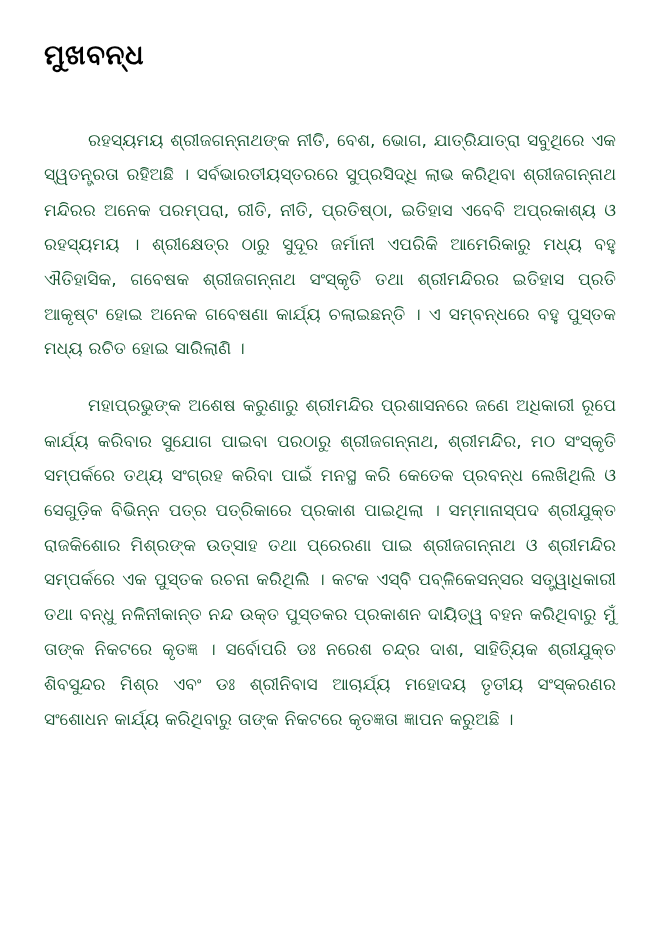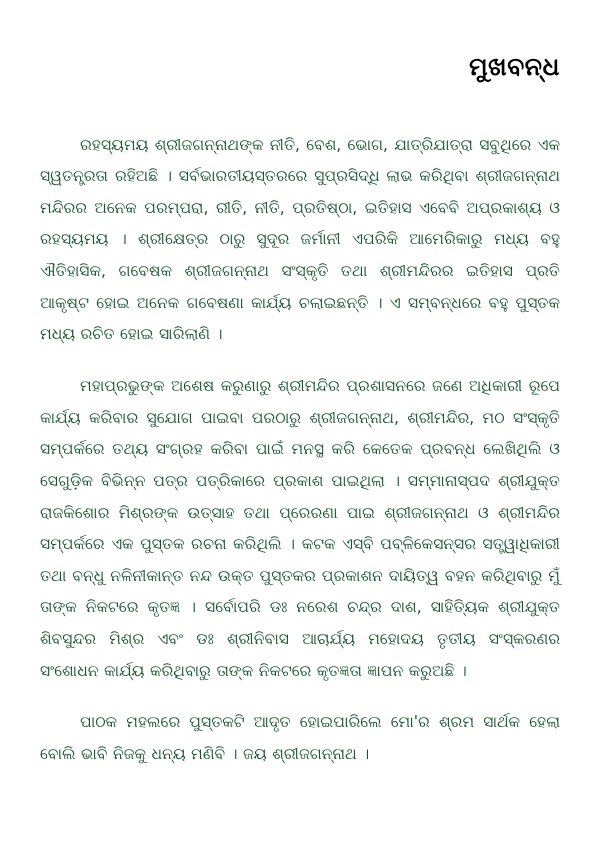--- a/index.html
+++ b/index.html
@@ -15,26 +15,26 @@
     overflow: hidden;
   }
   .page {
     position: relative;
     width: 600px;
     height: 842px;
     box-sizing: border-box;
     padding: 34px 40px 20px 40px;
   }
   .doc-title {
-    text-align: right;
+    text-align: left;
     font-size: 25px;
     font-weight: 700;
     letter-spacing: 0.5px;
     line-height: 1.3;
-    margin: 17px 0 46px 0;
+    margin: 0 0 46px 0;
     color: #000;
   }
   .body-text {
     font-size: 15.6px;
     line-height: 2.03;
     text-align: justify;
     text-justify: inter-word;
     word-spacing: 0.5px;
     color: #14532d;
   }
@@ -49,16 +49,15 @@
 </head>
 <body>
 
 <div class="page">
 
   <h1 class="doc-title">ମୁଖବନ୍ଧ</h1>
 
   <div class="body-text">
     <p class="para">ରହସ୍ୟମୟ ଶ୍ରୀଜଗନ୍ନାଥଙ୍କ ନୀତି, ବେଶ, ଭୋଗ, ଯାତ୍ରିଯାତ୍ରା ସବୁଥିରେ ଏକ ସ୍ୱତନ୍ତ୍ରତା ରହିଅଛି । ସର୍ବଭାରତୀୟସ୍ତରରେ ସୁପ୍ରସିଦ୍ଧି ଲାଭ କରିଥିବା ଶ୍ରୀଜଗନ୍ନାଥ ମନ୍ଦିରର ଅନେକ ପରମ୍ପରା, ରୀତି, ନୀତି, ପ୍ରତିଷ୍ଠା, ଇତିହାସ ଏବେବି ଅପ୍ରକାଶ୍ୟ ଓ ରହସ୍ୟମୟ । ଶ୍ରୀକ୍ଷେତ୍ର ଠାରୁ ସୁଦୂର ଜର୍ମାନୀ ଏପରିକି ଆମେରିକାରୁ ମଧ୍ୟ ବହୁ ଐତିହାସିକ, ଗବେଷକ ଶ୍ରୀଜଗନ୍ନାଥ ସଂସ୍କୃତି ତଥା ଶ୍ରୀମନ୍ଦିରର ଇତିହାସ ପ୍ରତି ଆକୃଷ୍ଟ ହୋଇ ଅନେକ ଗବେଷଣା କାର୍ଯ୍ୟ ଚଲାଇଛନ୍ତି । ଏ ସମ୍ବନ୍ଧରେ ବହୁ ପୁସ୍ତକ ମଧ୍ୟ ରଚିତ ହୋଇ ସାରିଲାଣି ।</p>
     <p class="para">ମହାପ୍ରଭୁଙ୍କ ଅଶେଷ କରୁଣାରୁ ଶ୍ରୀମନ୍ଦିର ପ୍ରଶାସନରେ ଜଣେ ଅଧିକାରୀ ରୂପେ କାର୍ଯ୍ୟ କରିବାର ସୁଯୋଗ ପାଇବା ପରଠାରୁ ଶ୍ରୀଜଗନ୍ନାଥ, ଶ୍ରୀମନ୍ଦିର, ମଠ ସଂସ୍କୃତି ସମ୍ପର୍କରେ ତଥ୍ୟ ସଂଗ୍ରହ କରିବା ପାଇଁ ମନସ୍ଥ କରି କେତେକ ପ୍ରବନ୍ଧ ଲେଖିଥିଲି ଓ ସେଗୁଡ଼ିକ ବିଭିନ୍ନ ପତ୍ର ପତ୍ରିକାରେ ପ୍ରକାଶ ପାଇଥିଲା । ସମ୍ମାନାସ୍ପଦ ଶ୍ରୀଯୁକ୍ତ ରାଜକିଶୋର ମିଶ୍ରଙ୍କ ଉତ୍ସାହ ତଥା ପ୍ରେରଣା ପାଇ ଶ୍ରୀଜଗନ୍ନାଥ ଓ ଶ୍ରୀମନ୍ଦିର ସମ୍ପର୍କରେ ଏକ ପୁସ୍ତକ ରଚନା କରିଥିଲି । କଟକ ଏସ୍‌ବି ପବ୍ଳିକେସନ୍‌ସର ସତ୍ତ୍ୱାଧିକାରୀ ତଥା ବନ୍ଧୁ ନଳିନୀକାନ୍ତ ନନ୍ଦ ଉକ୍ତ ପୁସ୍ତକର ପ୍ରକାଶନ ଦାୟିତ୍ୱ ବହନ କରିଥିବାରୁ ମୁଁ ତାଙ୍କ ନିକଟରେ କୃତଜ୍ଞ । ସର୍ବୋପରି ଡଃ ନରେଶ ଚନ୍ଦ୍ର ଦାଶ, ସାହିତ୍ୟିକ ଶ୍ରୀଯୁକ୍ତ ଶିବସୁନ୍ଦର ମିଶ୍ର ଏବଂ ଡଃ ଶ୍ରୀନିବାସ ଆଚାର୍ଯ୍ୟ ମହୋଦୟ ତୃତୀୟ ସଂସ୍କରଣର ସଂଶୋଧନ କାର୍ଯ୍ୟ କରିଥିବାରୁ ତାଙ୍କ ନିକଟରେ କୃତଜ୍ଞତା ଜ୍ଞାପନ କରୁଅଛି ।</p>
-    <p class="para">ପାଠକ ମହଲରେ ପୁସ୍ତକଟି ଆଦୃତ ହୋଇପାରିଲେ ମୋ'ର ଶ୍ରମ ସାର୍ଥକ ହେଲା ବୋଲି ଭାବି ନିଜକୁ ଧନ୍ୟ ମଣିବି । ଜୟ ଶ୍ରୀଜଗନ୍ନାଥ ।</p>
   </div>
 
 </div>
 
 </body></html>

